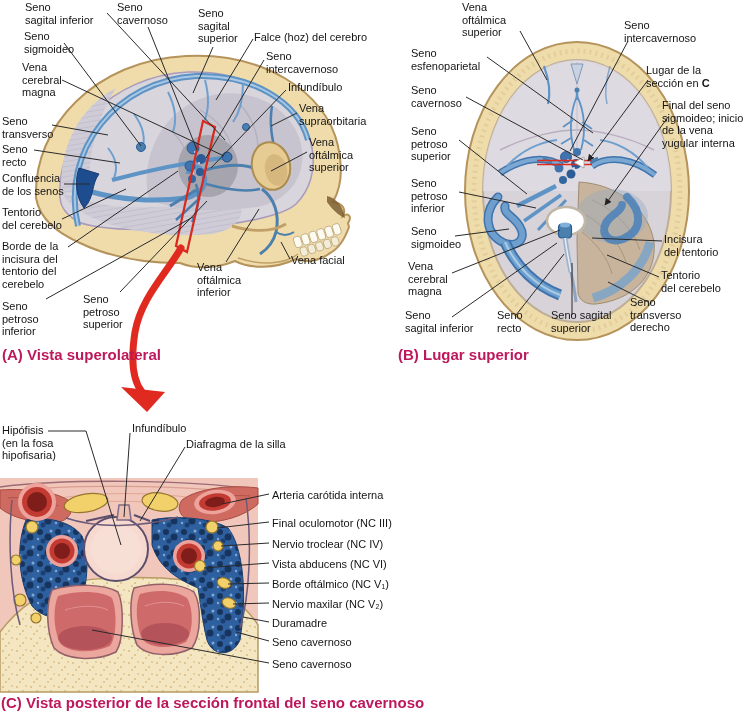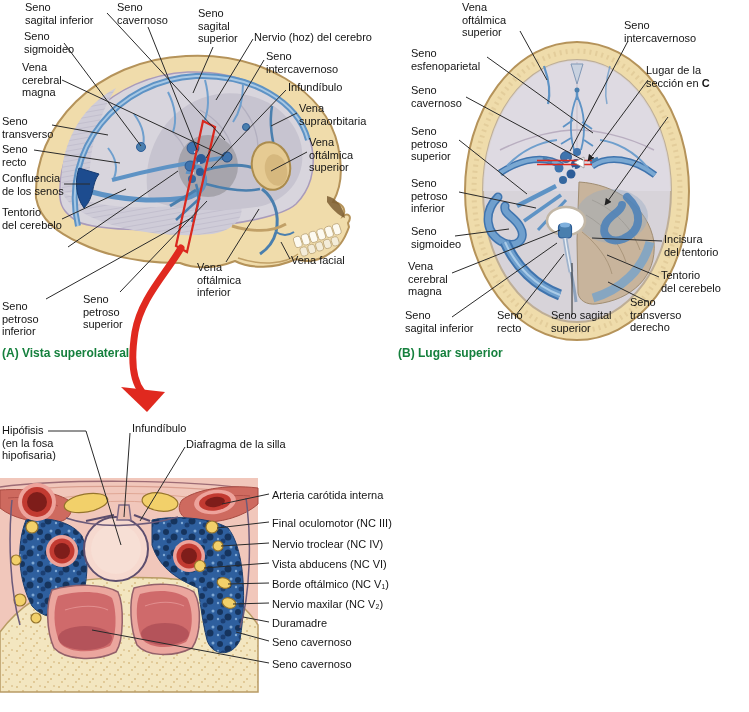--- a/index.html
+++ b/index.html
@@ -2,21 +2,21 @@
 <html><head>
 <meta charset="utf-8">
 <style>
   html,body{margin:0;padding:0;background:#fff;}
   body{width:749px;height:712px;position:relative;overflow:hidden;
        font-family:"Liberation Sans","DejaVu Sans",sans-serif;}
   .stage{position:absolute;left:0;top:0;width:749px;height:501px;}
   svg.art{position:absolute;left:0;top:0;z-index:1;}
   .lbl{position:absolute;font-size:11px;line-height:12.5px;color:#141414;
        white-space:pre-line;z-index:10;}
-  .cap{position:absolute;font-size:12px;font-weight:bold;color:#15803d;
+  .cap{position:absolute;font-size:15px;font-weight:bold;color:#be185d;
        white-space:nowrap;z-index:10;}
 </style>
 </head>
 <body>
 
 <div class="stage">
 
 <svg class="art" width="749" height="712" viewBox="0 0 749 712">
   <defs>
     <pattern id="hatchA" width="5" height="5" patternUnits="userSpaceOnUse" patternTransform="rotate(80)">
@@ -326,21 +326,21 @@
   </g>
 </svg>
 
 <div class="lbl" style="left:25px;top:1px">Seno
 sagital inferior</div>
 <div class="lbl" style="left:117px;top:1px">Seno
 cavernoso</div>
 <div class="lbl" style="left:198px;top:7px">Seno
 sagital
 superior</div>
-<div class="lbl" style="left:254px;top:31px">Nervio (hoz) del cerebro</div>
+<div class="lbl" style="left:254px;top:31px">Falce (hoz) del cerebro</div>
 <div class="lbl" style="left:266px;top:50px">Seno
 intercavernoso</div>
 <div class="lbl" style="left:24px;top:30px">Seno
 sigmoideo</div>
 <div class="lbl" style="left:22px;top:61px">Vena
 cerebral
 magna</div>
 <div class="lbl" style="left:288px;top:81px">Infundíbulo</div>
 <div class="lbl" style="left:299px;top:102px">Vena
 supraorbitaria</div>
@@ -348,20 +348,24 @@
 transverso</div>
 <div class="lbl" style="left:309px;top:136px">Vena
 oftálmica
 superior</div>
 <div class="lbl" style="left:2px;top:143px">Seno
 recto</div>
 <div class="lbl" style="left:2px;top:172px">Confluencia
 de los senos</div>
 <div class="lbl" style="left:2px;top:206px">Tentorio
 del cerebelo</div>
+<div class="lbl" style="left:2px;top:240px">Borde de la
+incisura del
+tentorio del
+cerebelo</div>
 <div class="lbl" style="left:291px;top:254px">Vena facial</div>
 <div class="lbl" style="left:197px;top:261px">Vena
 oftálmica
 inferior</div>
 <div class="lbl" style="left:83px;top:293px">Seno
 petroso
 superior</div>
 <div class="lbl" style="left:2px;top:300px">Seno
 petroso
 inferior</div>
@@ -371,20 +375,24 @@
 oftálmica
 superior</div>
 <div class="lbl" style="left:624px;top:19px">Seno
 intercavernoso</div>
 <div class="lbl" style="left:411px;top:47px">Seno
 esfenoparietal</div>
 <div class="lbl" style="left:646px;top:64px"><span>Lugar de la
 sección en </span><b>C</b></div>
 <div class="lbl" style="left:411px;top:84px">Seno
 cavernoso</div>
+<div class="lbl" style="left:662px;top:99px">Final del seno
+sigmoideo; inicio
+de la vena
+yugular interna</div>
 <div class="lbl" style="left:411px;top:125px">Seno
 petroso
 superior</div>
 <div class="lbl" style="left:411px;top:177px">Seno
 petroso
 inferior</div>
 <div class="lbl" style="left:411px;top:225px">Seno
 sigmoideo</div>
 <div class="lbl" style="left:408px;top:260px">Vena
 cerebral
@@ -411,14 +419,15 @@
 <div class="lbl" style="left:186px;top:438px">Diafragma de la silla</div>
 <div class="lbl" style="left:272px;top:489px">Arteria carótida interna</div>
 <div class="lbl" style="left:272px;top:517px">Final oculomotor (NC III)</div>
 <div class="lbl" style="left:272px;top:538px">Nervio troclear (NC IV)</div>
 <div class="lbl" style="left:272px;top:558px">Vista abducens (NC VI)</div>
 <div class="lbl" style="left:272px;top:578px">Borde oftálmico (NC V₁)</div>
 <div class="lbl" style="left:272px;top:598px">Nervio maxilar (NC V₂)</div>
 <div class="lbl" style="left:272px;top:617px">Duramadre</div>
 <div class="lbl" style="left:272px;top:636px">Seno cavernoso</div>
 <div class="lbl" style="left:272px;top:658px">Seno cavernoso</div>
+<div class="cap" style="left:1px;top:694px">(C) Vista posterior de la sección frontal del seno cavernoso</div>
 
 </div>
 
 </body></html>

